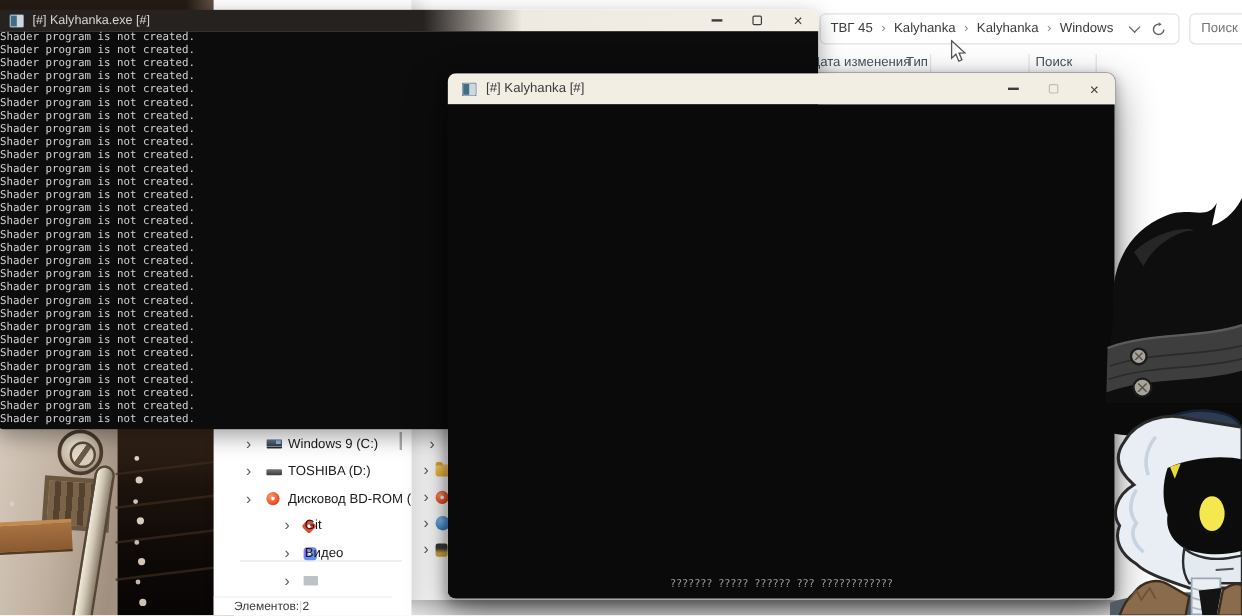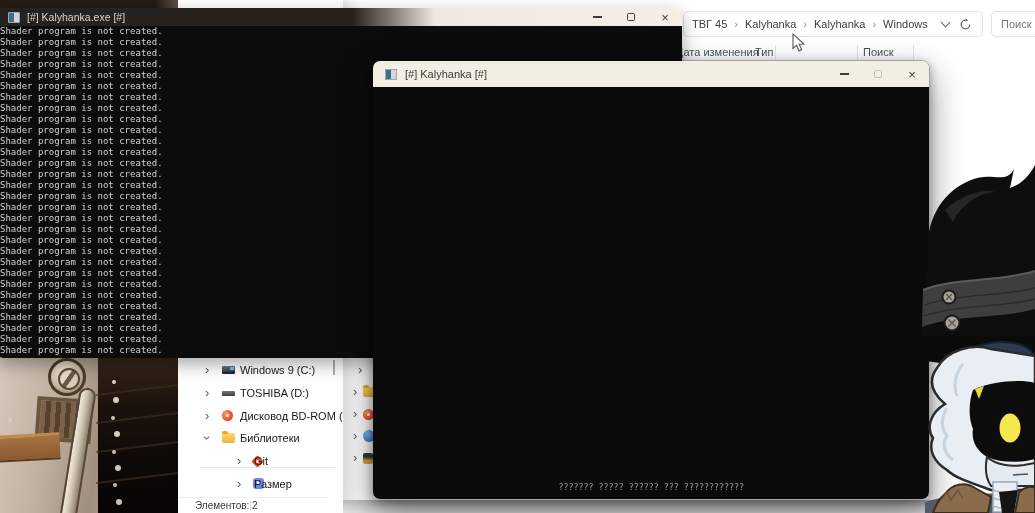--- a/index.html
+++ b/index.html
@@ -202,34 +202,29 @@
         <div class="trow d0">
           <span class="chev">›</span>
           <span class="tic ic-hard-drive"></span>
           <span class="tlabel">TOSHIBA (D:)</span>
         </div>
         <div class="trow d0">
           <span class="chev">›</span>
           <span class="tic ic-disc-drive"></span>
           <span class="tlabel">Дисковод BD-ROM (E:)</span>
         </div>
-        <div class="trow d0">
-          <span class="chev open">›</span>
-          <span class="tic ic-folder"></span>
-          <span class="tlabel">Библиотеки</span>
-        </div>
         <div class="trow d1">
           <span class="chev">›</span>
           <span class="tic ic-git"></span>
           <span class="tlabel">Git</span>
         </div>
         <div class="trow d1">
           <span class="chev">›</span>
           <span class="tic ic-video"></span>
-          <span class="tlabel">Размер</span>
+          <span class="tlabel">Видео</span>
         </div>
         <div class="trow d1">
           <span class="chev">›</span>
           <span class="tic ic-generic"></span>
           <span class="tlabel"></span>
         </div>
       </div>
     <div class="tree-sep"></div>
     <div class="scrollbar-thumb"></div>
     <div class="statusbar">

